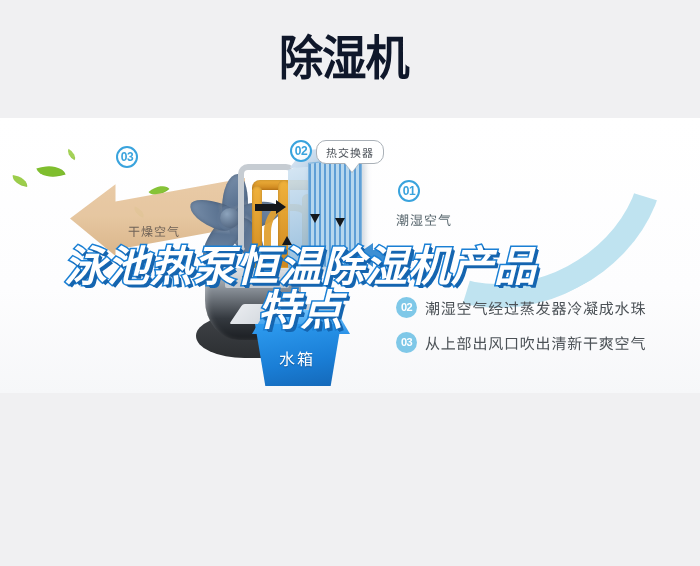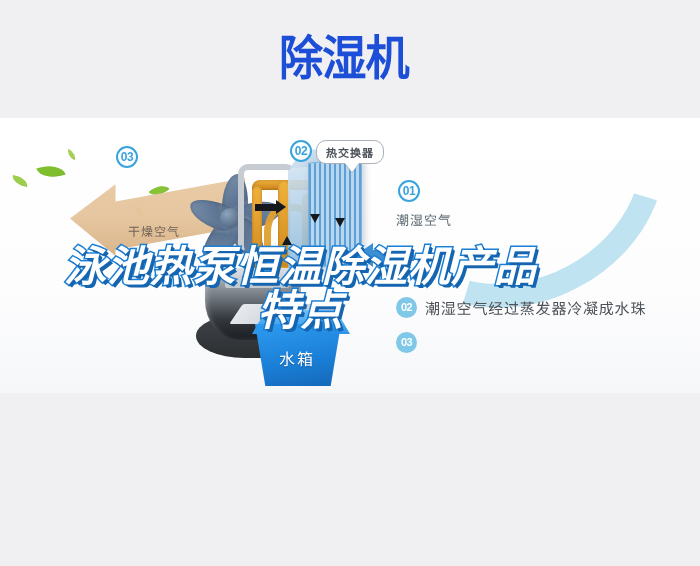--- a/index.html
+++ b/index.html
@@ -32,21 +32,21 @@
     left: 0; top: 0;
     width: 700px; height: 118px;
     background: #f0f0f2;
     display: flex;
     align-items: center;
     justify-content: center;
   }
   .header-title {
     white-space: nowrap;
     line-height: 1;
-    color: #1d4ed8;
+    color: #0f172a;
     display: flex;
     align-items: flex-end;
   }
   .title-a {
     font-size: 48px;
     font-weight: 700;
     letter-spacing: -1px;
     transform: scaleX(0.92);
     transform-origin: left center;
   }
@@ -296,21 +296,20 @@
   .callout {
     position: absolute; left: 316px; top: 22px;
     padding: 3px 9px;
     border: 1px solid #aab1b8;
     border-radius: 10px;
     background: #ffffff;
     font-size: 11px;
     color: #4b5158;
     letter-spacing: 1px;
     white-space: nowrap;
-    font-weight: bold;
   }
   .callout::after {
     content: "";
     position: absolute; left: 28px; bottom: -9px;
     width: 0; height: 0;
     border-left: 7px solid transparent;
     border-right: 7px solid transparent;
     border-top: 9px solid #ffffff;
     filter: drop-shadow(0 1px 0 #aab1b8);
   }
@@ -447,20 +446,21 @@
     <div class="tank-front"></div>
     <div class="tank-label">水箱</div>
 
     <div class="steps">
       <div class="step-row">
         <div class="step-badge">02</div>
         <div class="step-text">潮湿空气经过蒸发器冷凝成水珠</div>
       </div>
       <div class="step-row">
         <div class="step-badge">03</div>
+        <div class="step-text">从上部出风口吹出清新干爽空气</div>
       </div>
     </div>
 
   </div>
 
   <div class="overlay">
     <div>泳池热泵恒温除湿机产品</div>
     <div>特点</div>
   </div>
 

